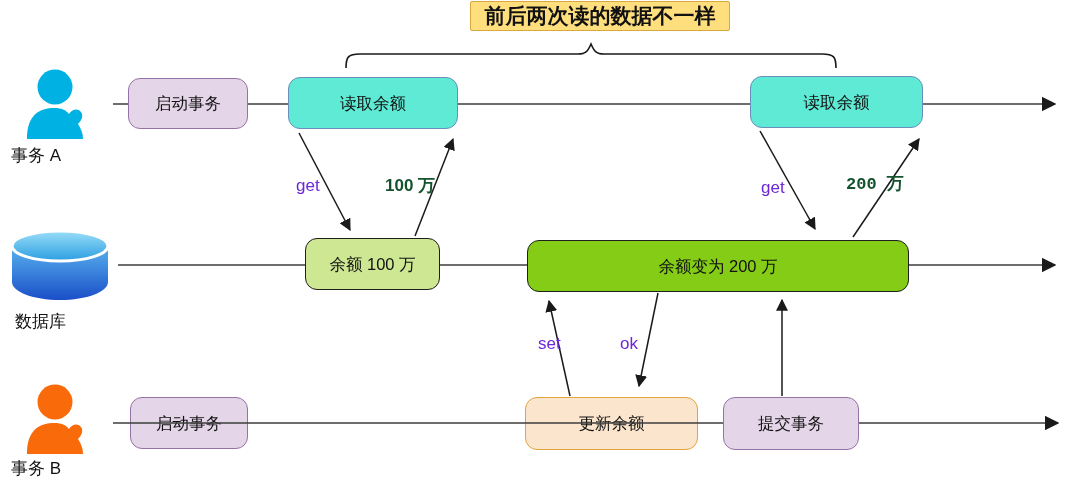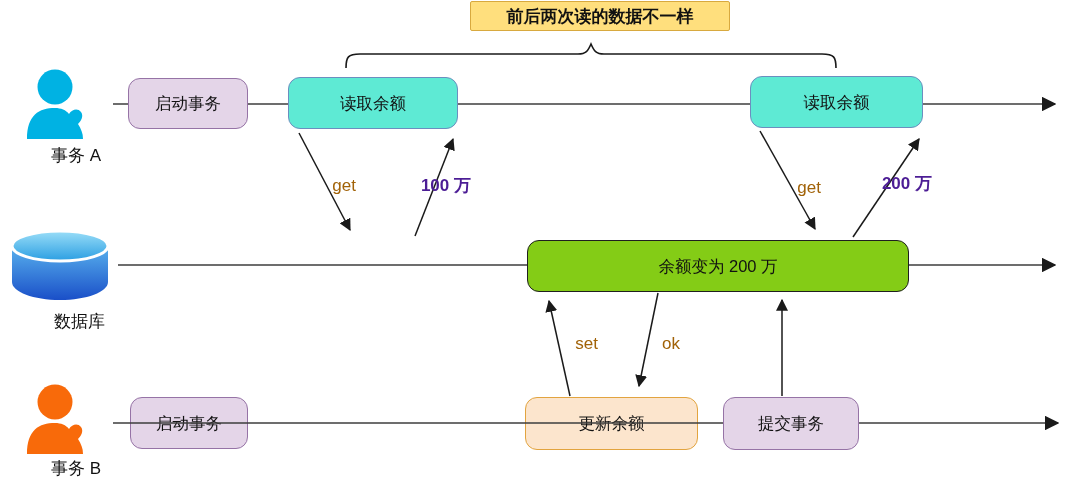--- a/index.html
+++ b/index.html
@@ -12,25 +12,25 @@
   .box{position:absolute;z-index:2;display:flex;align-items:center;justify-content:center;
        font-size:16.5px;line-height:1;border-radius:12px;box-sizing:border-box;}
   .purple{background:#E4D5E8;border:1.5px solid #9673A6;}
   .blue{background:#5eead4;border:1.5px solid #6C8EBF;}
   .green{background:#CDE793;border:1.6px solid #1f1f1f;}
   .yellow{background:#84cc16;border:1.6px solid #1f1f1f;}
   .orange{background:#FCE5CD;border:1.6px solid #E2A43F;}
   .note{position:absolute;z-index:4;left:470px;top:1px;width:258px;height:28px;
         background:#FFDF7D;border:1px solid #D8A93F;border-radius:2px;
         display:flex;align-items:center;justify-content:center;
-        font-size:17px;font-weight:bold;}
-  .lbl{position:absolute;z-index:4;text-align:right;font-size:17px;}
+        font-size:21px;font-weight:bold;}
+  .lbl{position:absolute;z-index:4;text-align:left;font-size:17px;}
   .lane-name{font-weight:500;width:90px;}
-  .arrow-lbl{width:60px;color:#a16207;}
-  .red{color:#4c1d95;font-weight:bold;width:86px;}
+  .arrow-lbl{width:60px;color:#6d28d9;}
+  .red{color:#14532d;font-weight:bold;width:86px;}
   .bold{font-weight:normal;}
 </style>
 </head>
 <body>
 
 <div class="stage">
 
   <svg id="base" class="layer" width="1080" height="486" viewBox="0 0 1080 486">
     <defs>
       <marker id="ahBig" viewBox="0 0 10 10" refX="9" refY="5" markerWidth="8.5" markerHeight="8.5" orient="auto-start-reverse">
@@ -87,34 +87,35 @@
                C81,444 83,448 83,454 Z"></path>
     </g>
   </svg>
 
   <div class="note">前后两次读的数据不一样</div>
 
   <div class="box purple" style="left:128px;top:78px;width:120px;height:51px;">启动事务</div>
   <div class="box blue" style="left:288px;top:77px;width:170px;height:52px;">读取余额</div>
   <div class="box blue" style="left:750px;top:76px;width:173px;height:52px;">读取余额</div>
 
+  <div class="box green" style="left:305px;top:238px;width:135px;height:52px;">余额 100 万</div>
   <div class="box yellow" style="left:527px;top:240px;width:382px;height:52px;">余额变为 200 万</div>
 
   <div class="box purple" style="left:130px;top:397px;width:118px;height:52px;">启动事务</div>
   <div class="box orange" style="left:525px;top:397px;width:173px;height:53px;">更新余额</div>
   <div class="box purple" style="left:723px;top:397px;width:136px;height:53px;">提交事务</div>
 
   <svg id="over" class="layer" width="1080" height="486" viewBox="0 0 1080 486">
     <path d="M113,423 H723" stroke="#3d3d3d" stroke-width="1.7" fill="none"></path>
   </svg>
 
   <div class="lbl lane-name" style="left:11px;top:144px;">事务 A</div>
   <div class="lbl lane-name" style="left:15px;top:310px;">数据库</div>
   <div class="lbl lane-name" style="left:11px;top:457px;">事务 B</div>
 
   <div class="lbl arrow-lbl" style="left:296px;top:176px;">get</div>
   <div class="lbl red" style="left:385px;top:174px;">100 万</div>
   <div class="lbl arrow-lbl" style="left:761px;top:178px;">get</div>
-  <div class="lbl red" style="left:846px;top:172px;">200 万</div>
+  <div class="lbl red" style="left:846px;top:172px;font-family:Liberation Mono, monospace;">200 万</div>
   <div class="lbl arrow-lbl" style="left:538px;top:334px;">set</div>
   <div class="lbl arrow-lbl bold" style="left:620px;top:334px;">ok</div>
 
 </div>
 
 </body></html>

